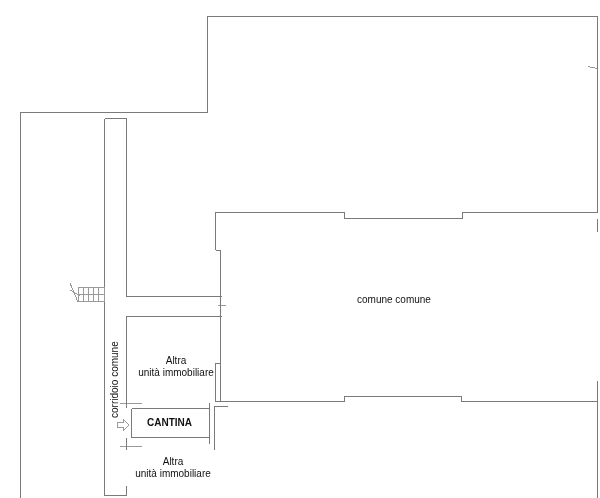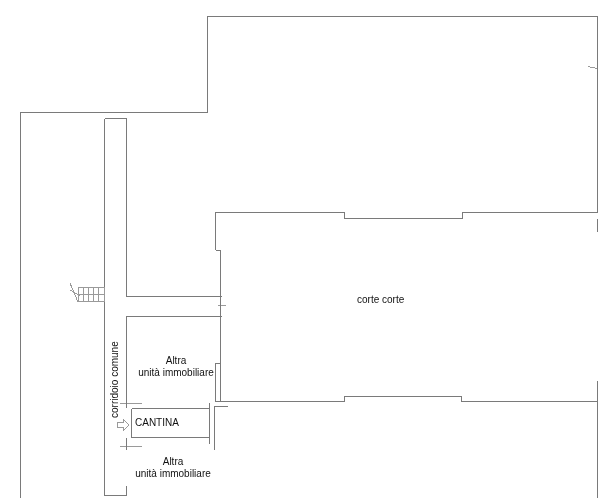--- a/index.html
+++ b/index.html
@@ -68,27 +68,27 @@
     <line class="thin" x1="98.5" y1="287.5" x2="98.5" y2="301.5"></line>
     <line class="thin" x1="70" y1="283" x2="78" y2="302"></line>
     <line class="thin" x1="70" y1="290" x2="80" y2="296"></line>
   </g>
 
   <g>
     <polygon class="thin" points="117,422.5 123,422.5 123,419 129,425 123,431 123,427.5 117,427.5"></polygon>
   </g>
 </svg>
 
-<div class="label" style="left:357px; top:294px;">corte corte</div>
+<div class="label" style="left:357px; top:294px;">comune comune</div>
 
 <div class="label" style="left:138px; top:355px; width:76px;">
   <div>Altra</div>
   <div>unità immobiliare</div>
 </div>
 
-<div class="label" style="left:135px; top:417px;">CANTINA</div>
+<div class="label" style="left:147px; top:417px;font-weight:bold;">CANTINA</div>
 
 <div class="label" style="left:130px; top:456px; width:86px;">
   <div>Altra</div>
   <div>unità immobiliare</div>
 </div>
 
 <div class="vlabel" style="left:109px; top:418px;">corridoio comune</div>
 
 </body></html>

